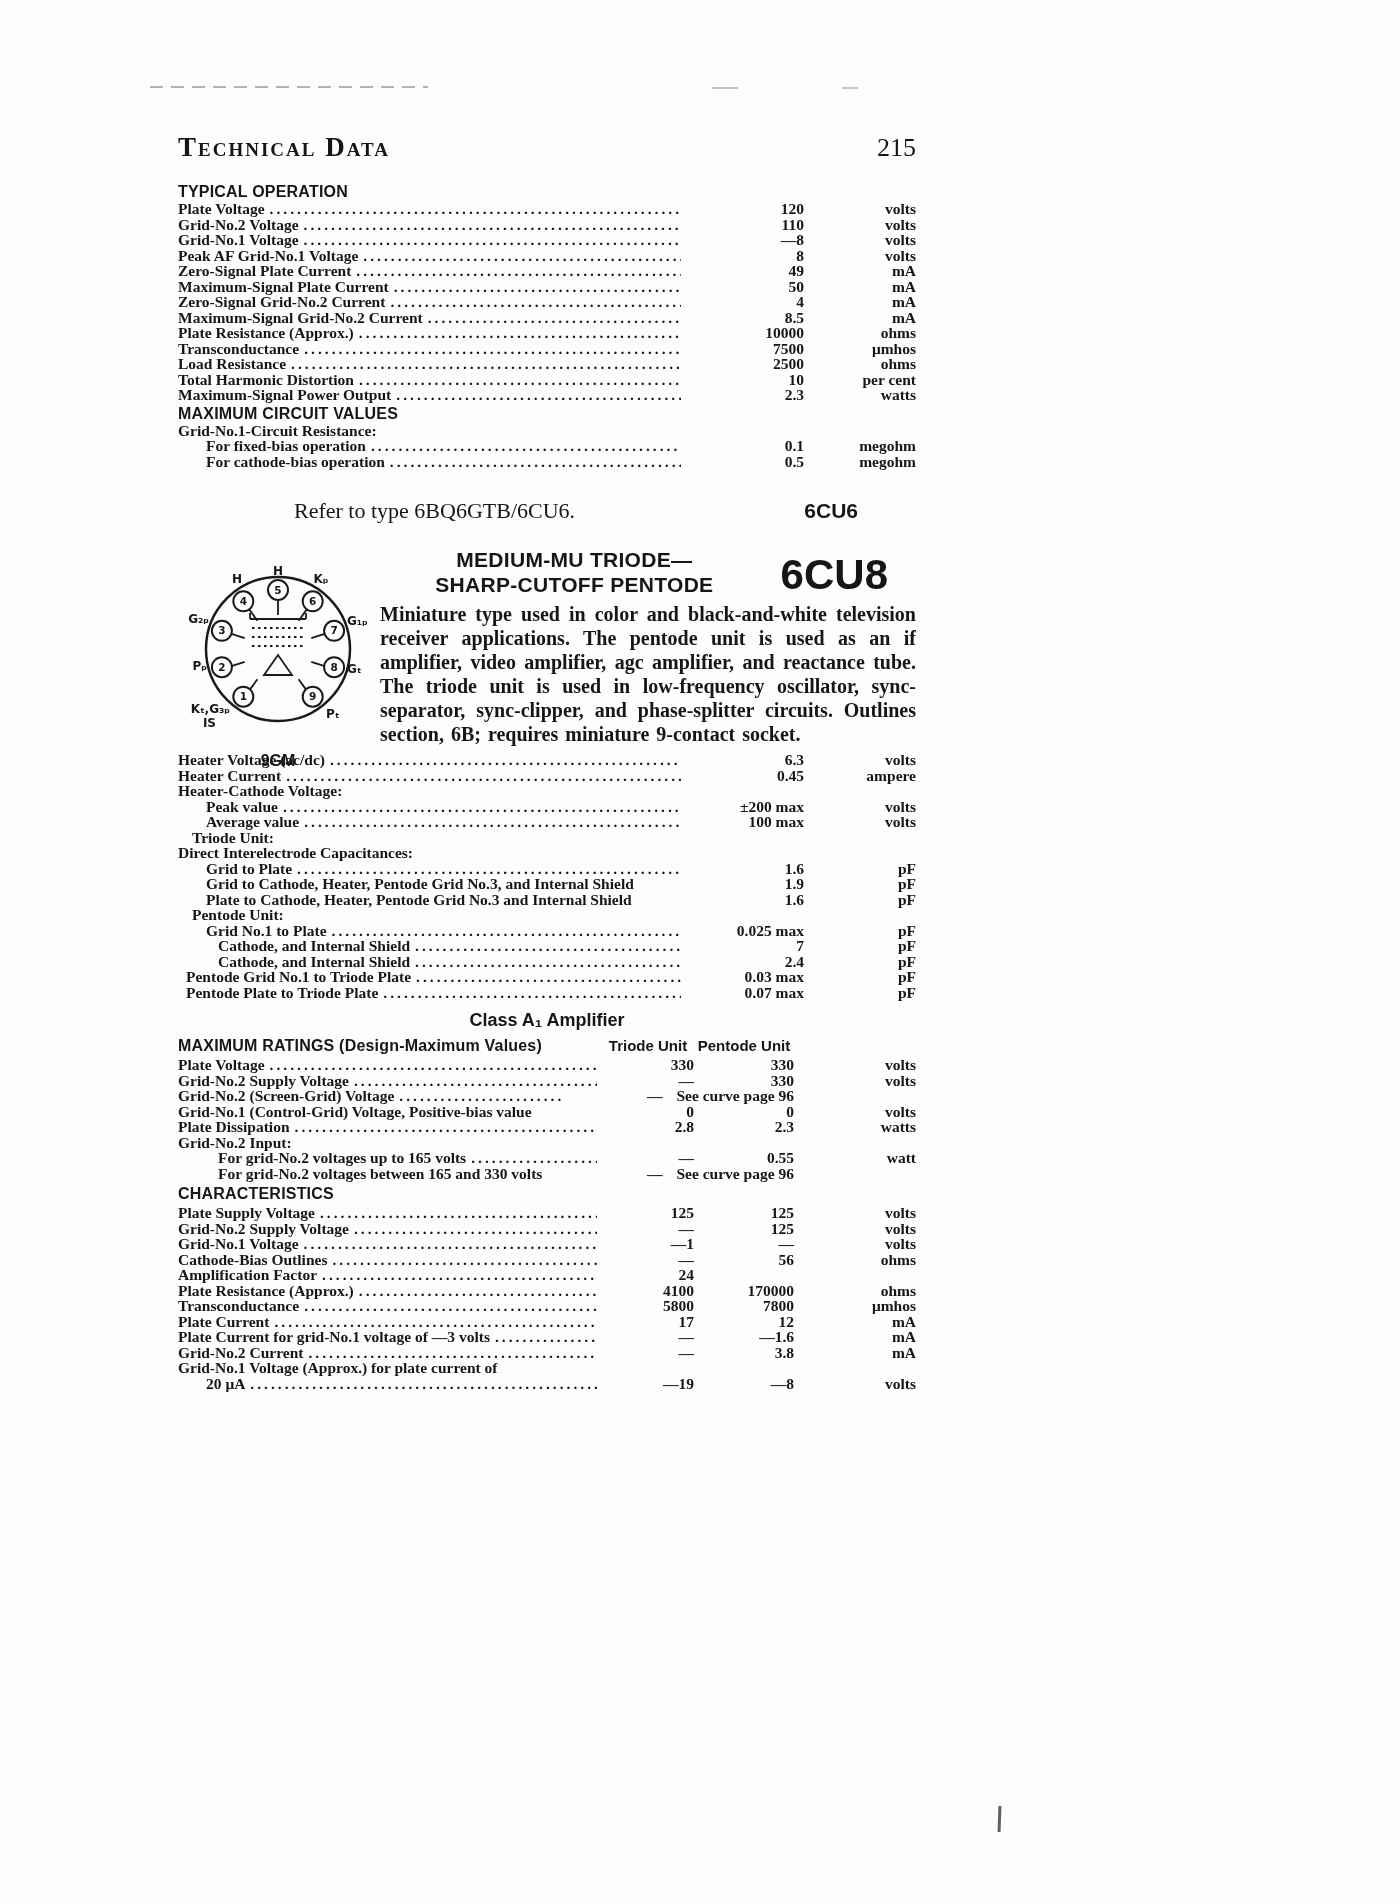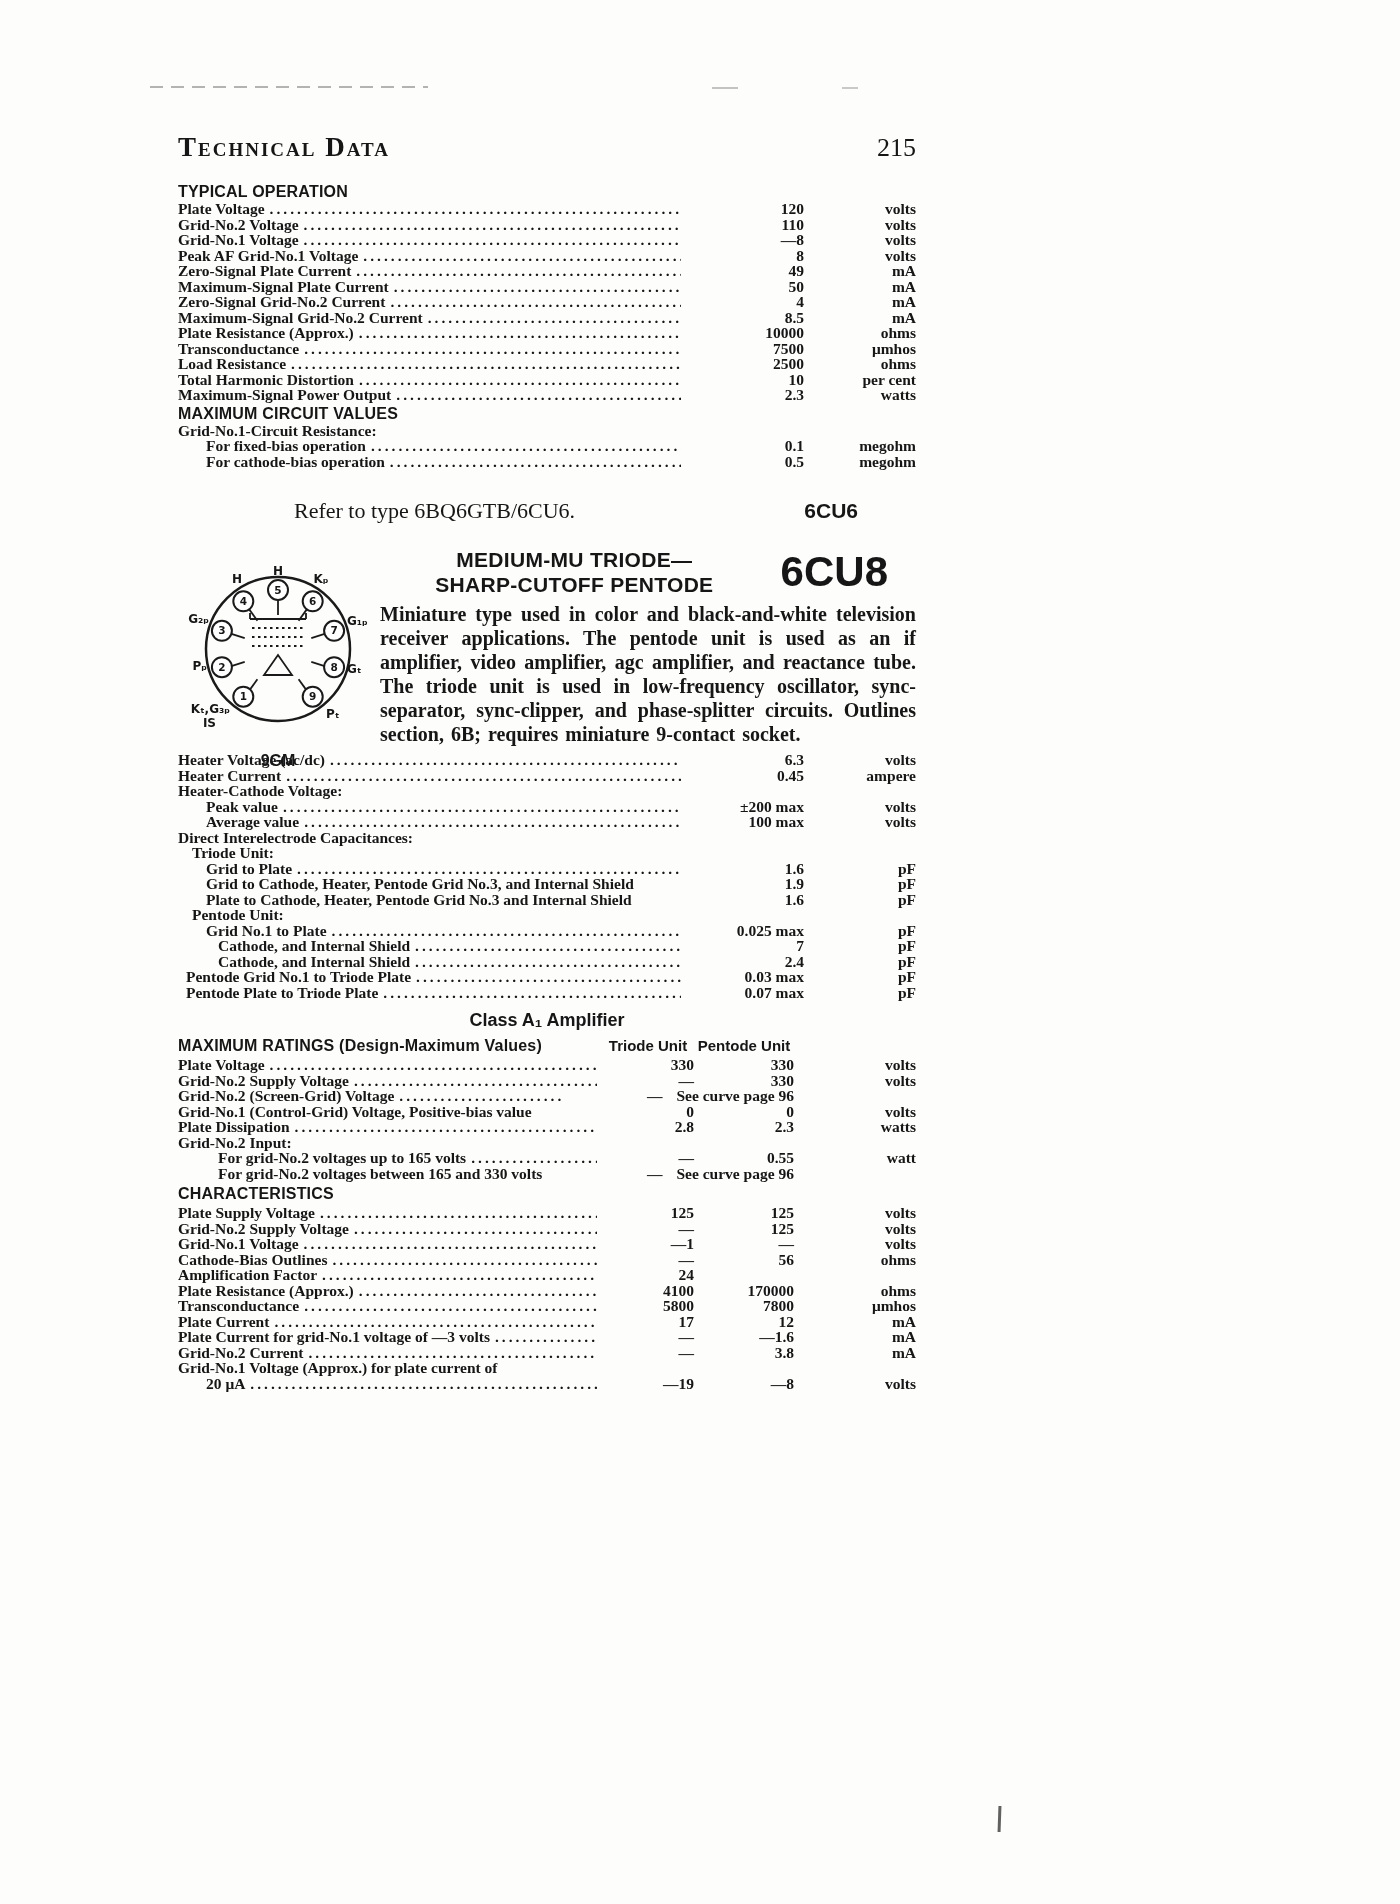--- a/index.html
+++ b/index.html
@@ -25,21 +25,21 @@
 .ia{padding-left:14px}.ib{padding-left:28px}.ic{padding-left:40px}.ih{padding-left:8px}
 .sec-mcv{margin-top:2px}
 .refer{display:flex;align-items:baseline;margin-top:30px;font-size:22px;line-height:24px}
 .refer-text{margin-left:116px;font-weight:400}
 .refer-tube{margin-left:auto;margin-right:58px;font-family:"Liberation Sans","DejaVu Sans",sans-serif;font-weight:700;font-size:21px}
 .cu8{position:relative;margin-top:24px}
 .cu8-diagram{position:absolute;left:0;top:16px;width:200px}
 .cu8-diagram svg{overflow:visible}
 .basing{text-align:center;width:200px;font-family:Liberation Sans, sans-serif;font-weight:700;font-size:16px;margin-top:13px}
 .cu8-right{margin-left:202px}
-.cu8-titlerow{display:flex;align-items:center}
+.cu8-titlerow{display:flex;align-items:flex-end}
 .cu8-titles{flex:1 1 auto;text-align:center;font-family:"Liberation Sans","DejaVu Sans",sans-serif;font-weight:700;font-size:21px;line-height:25px;letter-spacing:.3px}
 .cu8-num{flex:0 0 auto;font-family:"Liberation Sans","DejaVu Sans",sans-serif;font-weight:700;font-size:42px;line-height:44px;padding:0 28px 0 12px}
 .cu8-desc{margin-top:5px;font-size:20px;line-height:24px;text-align:justify;font-weight:700;word-spacing:2px}
 .sec-gd{margin-top:6px}
 .classa{text-align:center;font-family:"Liberation Sans","DejaVu Sans",sans-serif;font-weight:700;font-size:18px;margin:10px 0 6px}
 .heads{margin-bottom:2px}
 .chr-head{margin-top:4px;margin-bottom:2px}
 .artifact{position:absolute}
 .dashline{left:150px;top:86px;width:278px;height:2px;background:repeating-linear-gradient(90deg,#777 0 13px,transparent 13px 21px);opacity:.55}
 .dash2{left:712px;top:87px;width:26px;height:2px;background:#8a8a8a;opacity:.5}
@@ -259,24 +259,24 @@
         <span class="val">±200 max</span>
         <span class="unit">volts</span>
       </div>
     <div class="r">
         <span class="lbl ib">Average value</span>
         <span class="dots"></span>
         <span class="val">100 max</span>
         <span class="unit">volts</span>
       </div>
     <div class="r">
+        <span class="lbl ia">Triode Unit:</span>
+      </div>
+    <div class="r">
         <span class="lbl">Direct Interelectrode Capacitances:</span>
-      </div>
-    <div class="r">
-        <span class="lbl ia">Triode Unit:</span>
       </div>
     <div class="r">
         <span class="lbl ib">Grid to Plate</span>
         <span class="dots"></span>
         <span class="val">1.6</span>
         <span class="unit">pF</span>
       </div>
     <div class="r">
         <span class="lbl ib">Grid to Cathode, Heater, Pentode Grid No.3, and Internal Shield</span>
         <span class="sp"></span>

